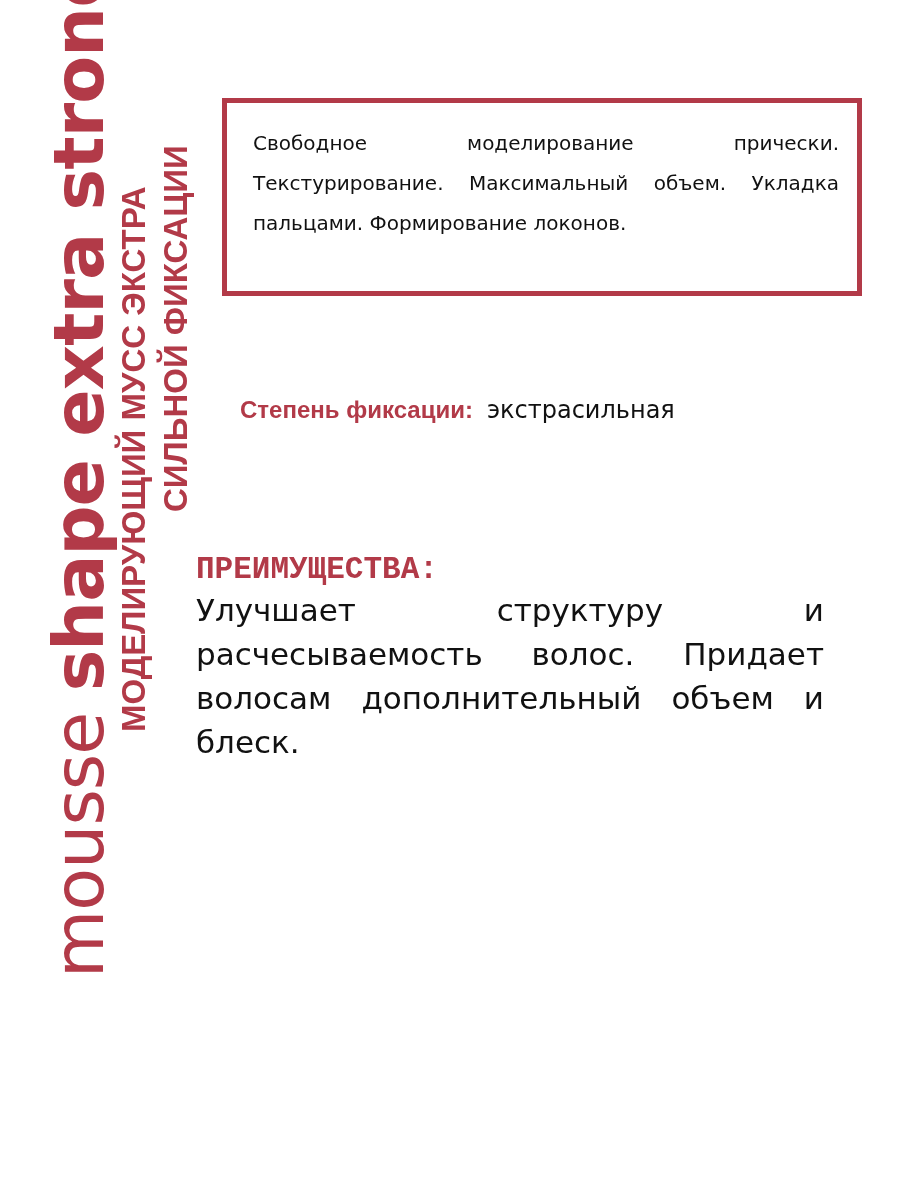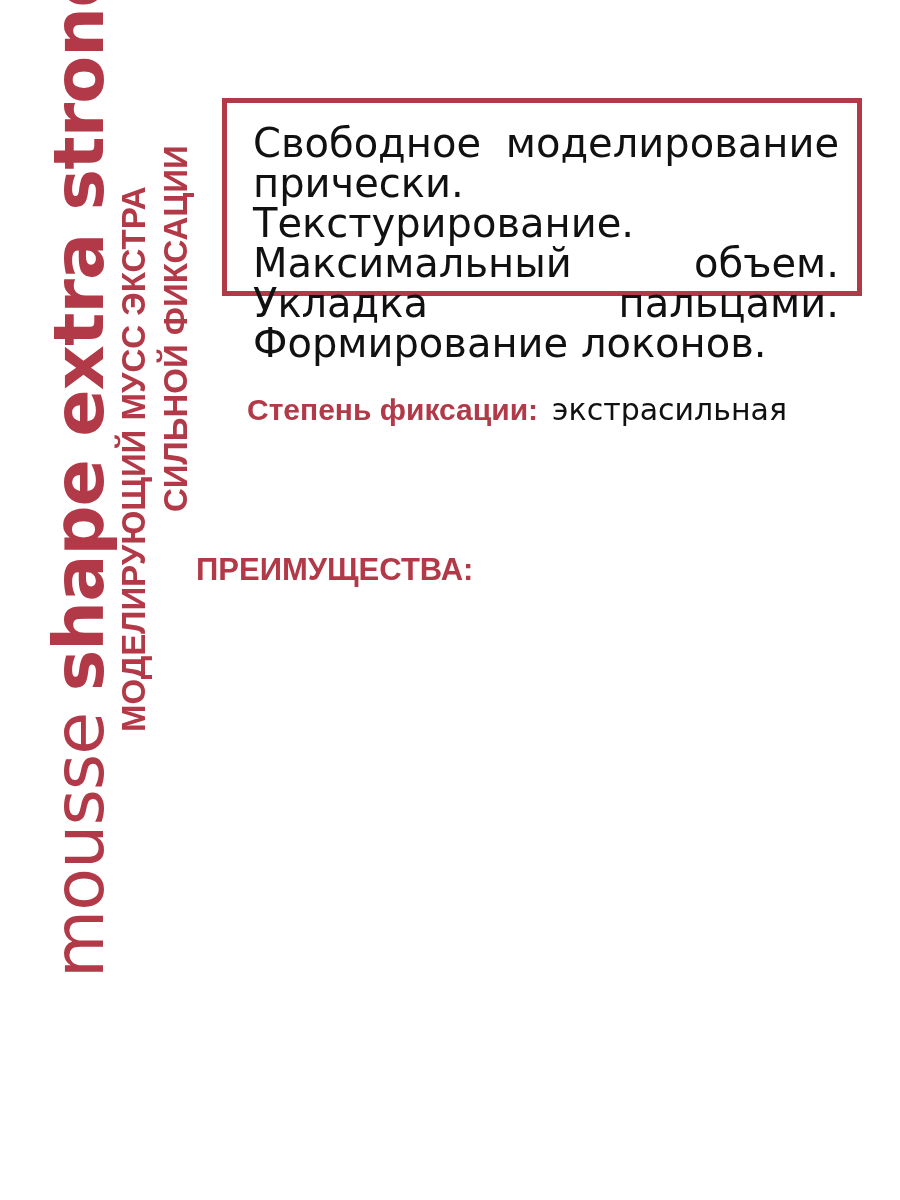--- a/index.html
+++ b/index.html
@@ -5,25 +5,25 @@
   html, body { margin:0; padding:0; }
   body { width:900px; height:1200px; background:#ffffff; position:relative; overflow:hidden;
          font-family:"DejaVu Sans", sans-serif; color:#111; }
   .vert { position:absolute; transform-origin:left top; transform:rotate(-90deg); white-space:nowrap; }
   #v1 { left:44px; top:978px; font-size:70px; line-height:70px; letter-spacing:-1px; color:#b23a48; }
   #v1 .thin { font-weight:normal; font-family:"DejaVu Sans", sans-serif; }
   #v1 .bold { font-weight:bold; }
   #v2 { left:116px; top:732px; font-size:33px; line-height:36px; font-weight:bold; color:#b23a48; letter-spacing:0px; font-family:"Liberation Sans", sans-serif; }
   #v3 { left:158px; top:512px; font-size:33px; line-height:36px; font-weight:bold; color:#b23a48; font-family:"Liberation Sans", sans-serif; }
   .box { position:absolute; left:222px; top:98px; width:630px; height:188px; border:5px solid #b23a48; box-sizing:content-box; }
-  .box p { margin:0; position:absolute; left:26px; top:20px; width:586px; font-size:40px; line-height:40px; text-align:justify; text-align-last:left; }
-  .fix { position:absolute; left:240px; top:390px; font-size:30px; line-height:40px; white-space:nowrap;margin-left:7px; }
+  .box p { margin:0; position:absolute; left:26px; top:20px; width:586px; font-size:20px; line-height:40px; text-align:justify; text-align-last:left; }
+  .fix { position:absolute; left:240px; top:390px; font-size:24px; line-height:40px; white-space:nowrap; }
   .fix .lbl { font-weight:bold; color:#b23a48; font-family:"Liberation Sans", sans-serif; margin-right:14px; }
   .sec { position:absolute; }
-  .sec h3 { margin:0; font-size:31px; line-height:36px; font-weight:bold; color:#b23a48; font-family:Liberation Sans, sans-serif; }
+  .sec h3 { margin:0; font-size:31px; line-height:36px; font-weight:bold; color:#b23a48; font-family:Liberation Mono, monospace; }
   .sec p { margin:0; font-size:31px; line-height:44px; text-align:justify; text-align-last:left; }
   #adv { left:196px; top:552px; width:628px; }
   #app { left:150px; top:820px; width:698px; }
 </style>
 </head>
 <body>
 
 <div class="vert" id="v1"><span class="thin">mousse</span> <span class="bold">shape extra strong</span></div>
 <div class="vert" id="v2">МОДЕЛИРУЮЩИЙ МУСС ЭКСТРА</div>
 <div class="vert" id="v3">СИЛЬНОЙ ФИКСАЦИИ</div>
@@ -31,16 +31,17 @@
 <div class="box">
   <p>Свободное моделирование прически. Текстурирование. Максимальный объем. Укладка пальцами. Формирование локонов.</p>
 </div>
 
 <div class="fix">
   <span class="lbl">Степень фиксации:</span><span>экстрасильная</span>
 </div>
 
 <div class="sec" id="adv">
   <h3>ПРЕИМУЩЕСТВА:</h3>
+  <p>Улучшает структуру и расчесываемость волос. Придает волосам дополнительный объем и блеск.</p>
 </div>
 
 <div class="sec" id="app">
 </div>
 
 </body></html>

